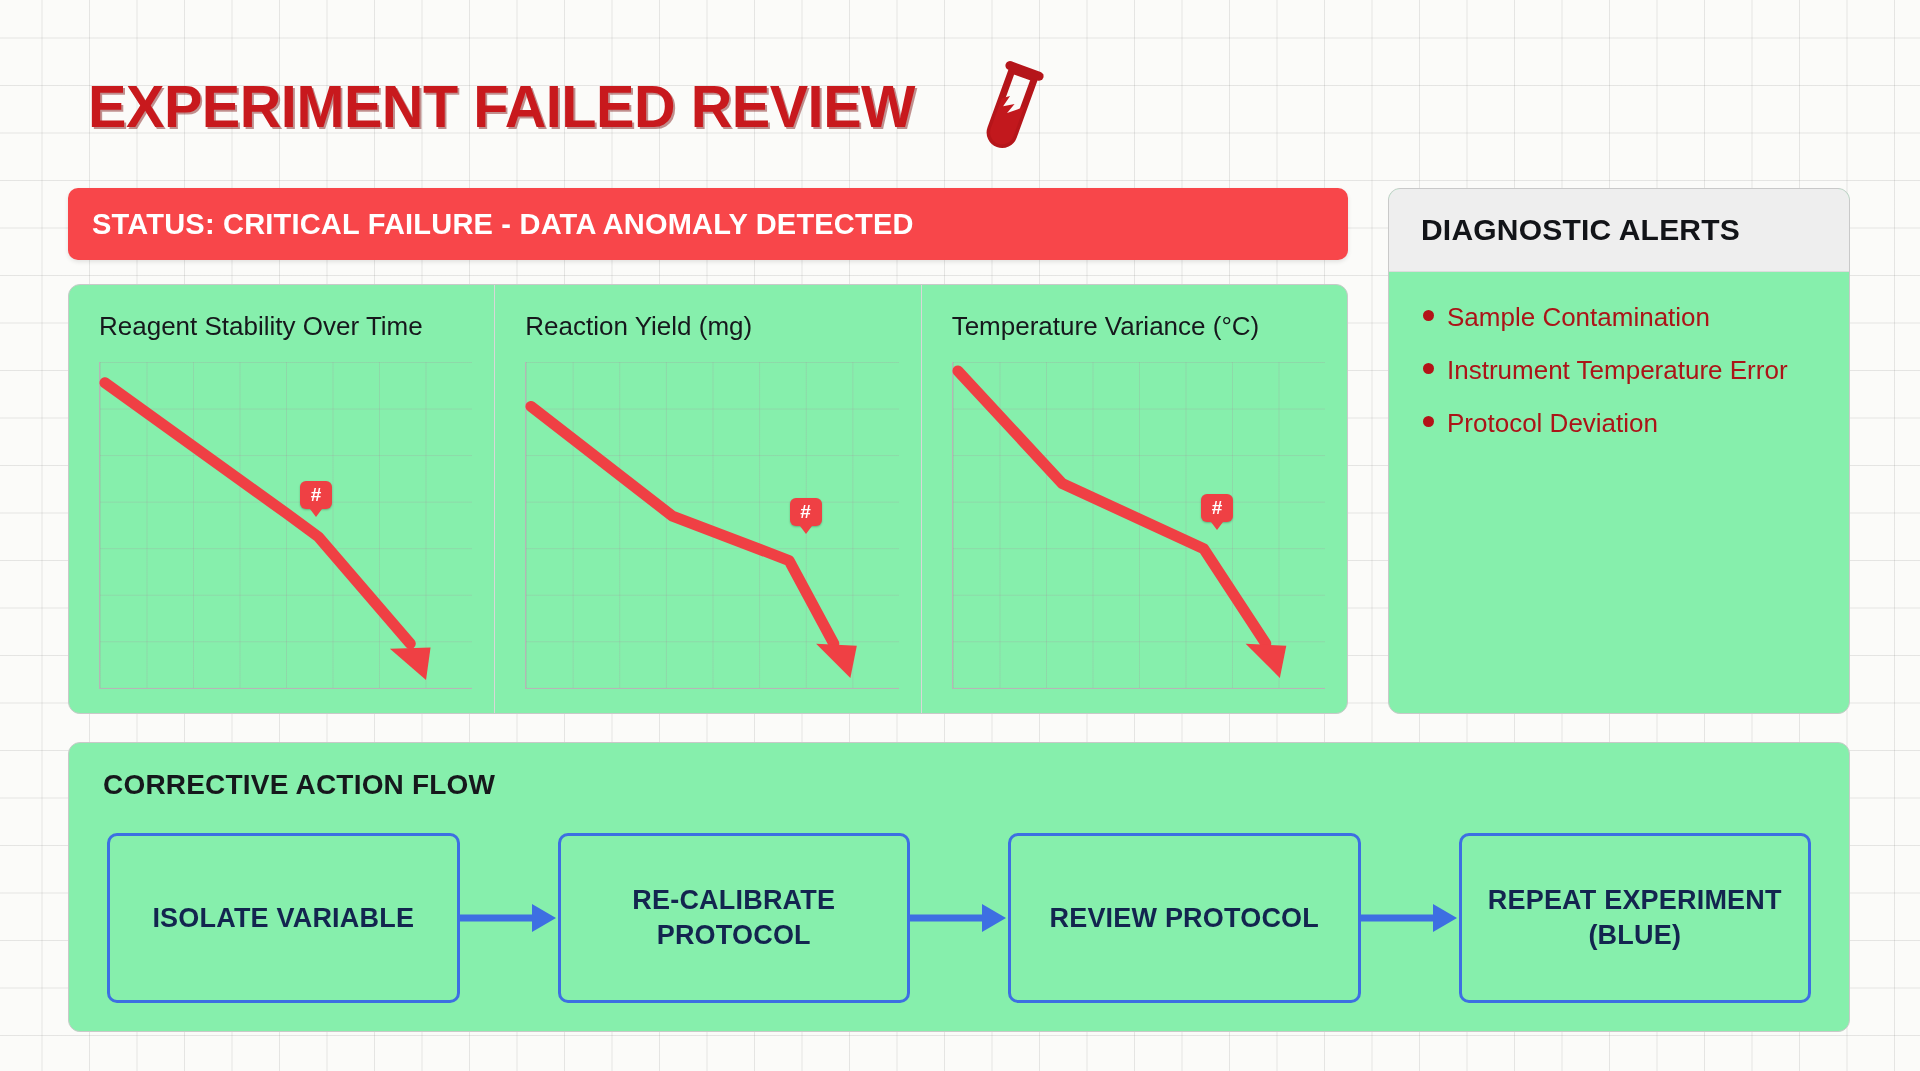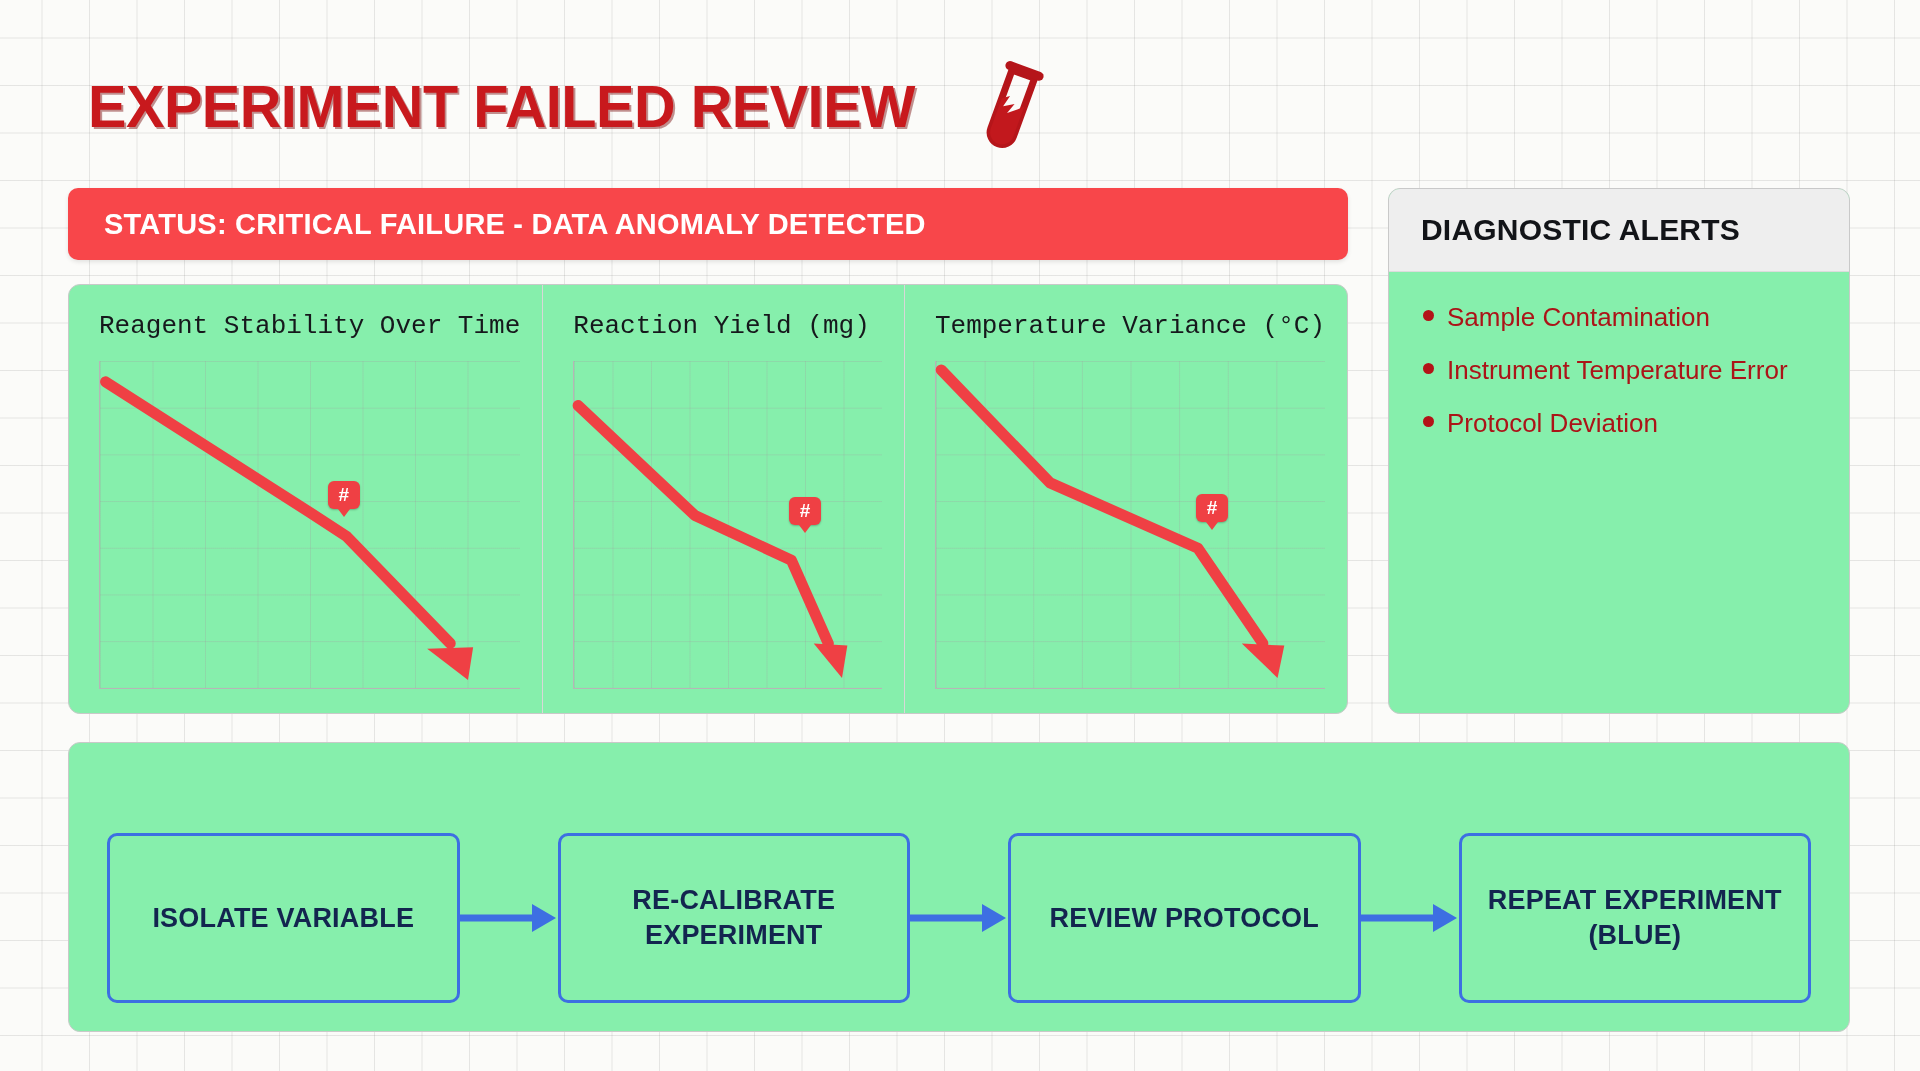--- a/index.html
+++ b/index.html
@@ -70,21 +70,21 @@
     border-radius: 10px;
     display: flex;
     align-items: center;
     box-shadow: 0 2px 4px rgba(0,0,0,0.10);
   }
   .status-banner-text {
     color: #ffffff;
     font-size: 29px;
     font-weight: bold;
     letter-spacing: 0.2px;
-    margin-left: 36px;
+    margin-left: 24px;
     white-space: nowrap;
   }
 
   
   .card {
     position: absolute;
     background: #86efac;
     border: 1px solid #c9c9c9;
     border-radius: 12px;
     box-sizing: border-box;
@@ -112,21 +112,20 @@
   }
   .chart-panel + .chart-panel {
     border-left: 1px solid #d8d8d8;
     padding-left: 30px;
   }
   .chart-title {
     font-size: 26px;
     color: #16181c;
     margin-bottom: 20px;
     white-space: nowrap;
-    font-family: Liberation Mono, monospace;
   }
   .chart-plot {
     position: relative;
     flex: 1 1 auto;
     border-left: 1.5px solid #b6b6b6;
     border-bottom: 1.5px solid #b6b6b6;
     background-image:
       linear-gradient(to right, rgba(160,160,160,0.28) 1px, transparent 1px),
       linear-gradient(to bottom, rgba(160,160,160,0.28) 1px, transparent 1px);
     background-size: 12.5% 14.28%;
@@ -370,32 +369,33 @@
         <span class="alert-label">Instrument Temperature Error</span>
       </li>
       <li class="alert-item">
         <span class="alert-bullet"></span>
         <span class="alert-label">Protocol Deviation</span>
       </li>
     </ul>
   </div>
 
   <div class="card" id="flow-card">
+    <div class="flow-title">CORRECTIVE ACTION FLOW</div>
     <div class="flow-row">
 
       <div class="flow-box">
         <span class="flow-box-label">ISOLATE VARIABLE</span>
       </div>
       <div class="flow-arrow">
         <span class="shaft"></span>
         <span class="head"></span>
       </div>
 
       <div class="flow-box">
-        <span class="flow-box-label">RE-CALIBRATE EXPERIMENT</span>
+        <span class="flow-box-label">RE-CALIBRATE PROTOCOL</span>
       </div>
       <div class="flow-arrow">
         <span class="shaft"></span>
         <span class="head"></span>
       </div>
 
       <div class="flow-box">
         <span class="flow-box-label">REVIEW PROTOCOL</span>
       </div>
       <div class="flow-arrow">

